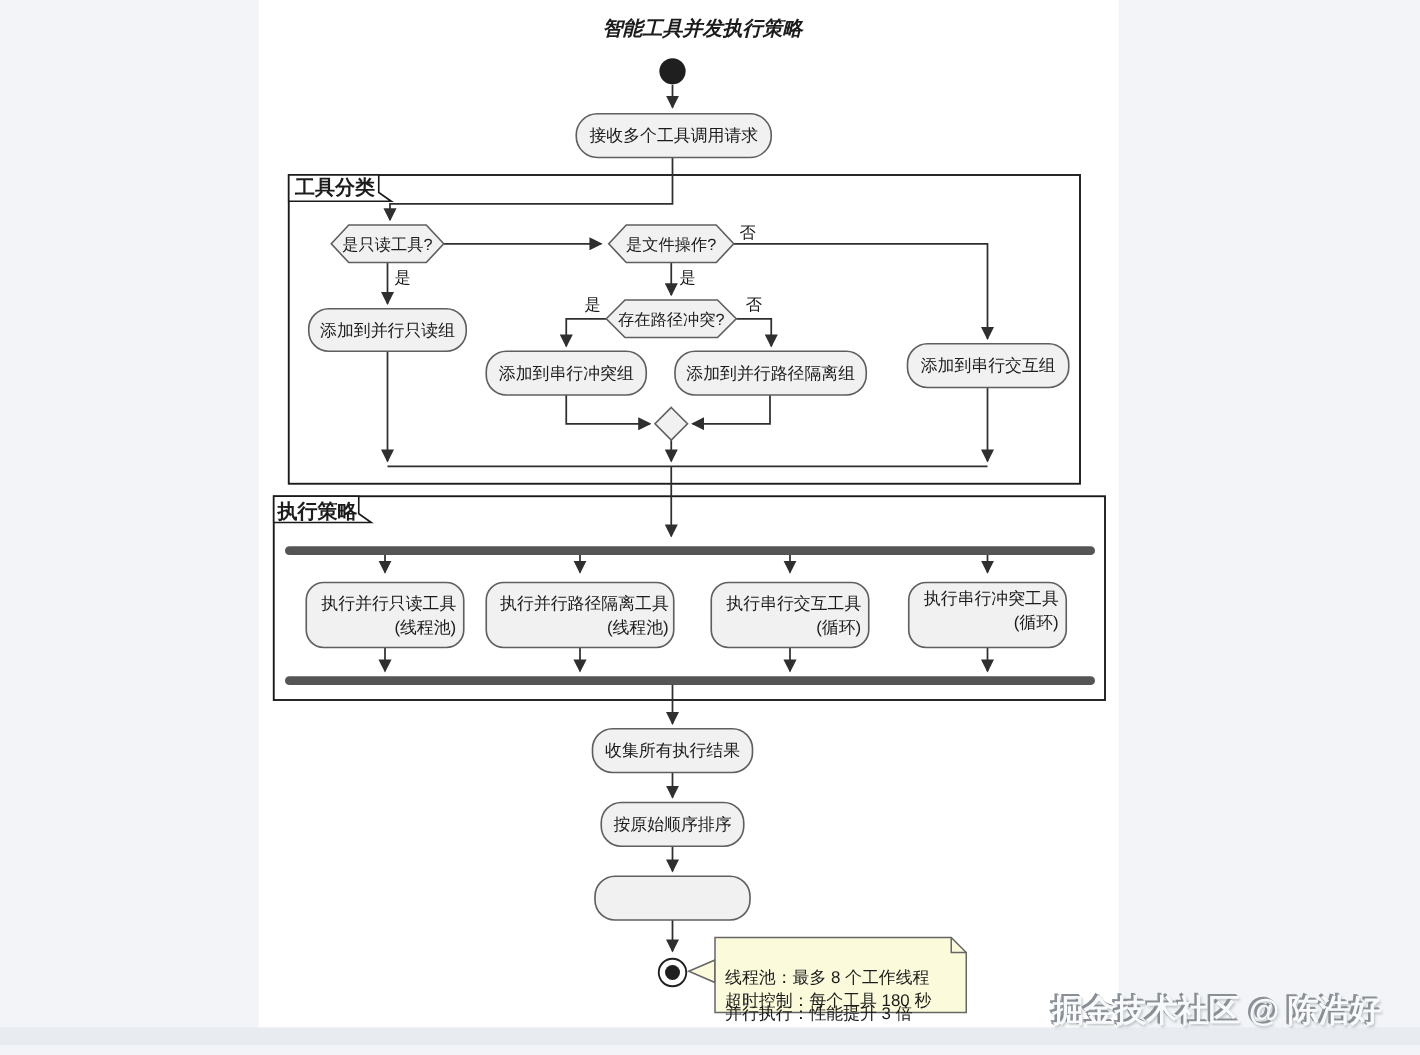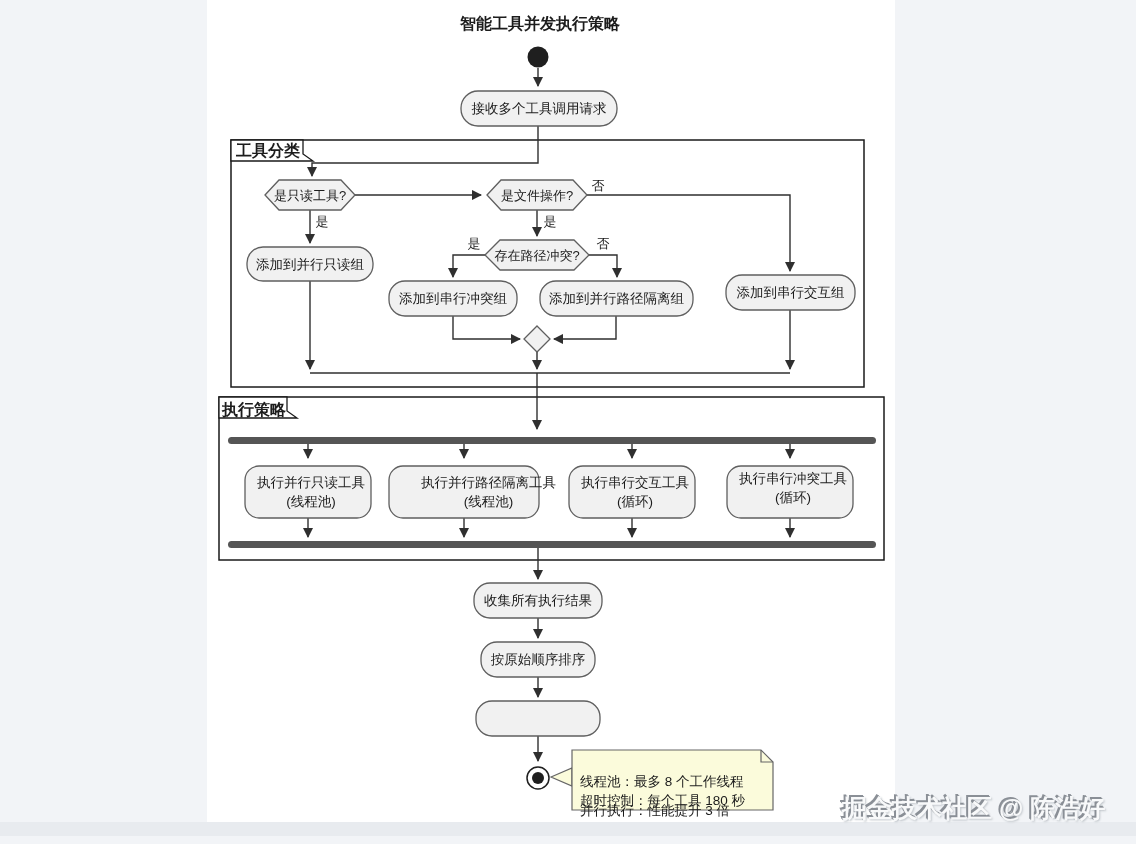--- a/index.html
+++ b/index.html
@@ -8,21 +8,21 @@
     background:#f2f4f7;
     font-family:"Liberation Sans","DejaVu Sans",sans-serif;
     color:#1c1c1c;
   }
   #stage{position:absolute;left:0;top:0;width:1136px;height:844px;}
   #canvas{position:absolute;left:207px;top:0;width:688px;height:822px;background:#ffffff;}
   #bottom-band{position:absolute;left:0;top:822px;width:1136px;height:14px;background:#e8ebef;}
   svg.diagram{position:absolute;left:0;top:0;width:1136px;height:844px;}
   .txt{position:absolute;display:flex;align-items:center;justify-content:center;
        font-size:13.5px;line-height:17px;white-space:nowrap;color:#1c1c1c;}
-  .txt.left{justify-content:flex-start;text-align:center;}
+  .txt.left{justify-content:flex-start;text-align:right;}
   .title{font-size:16px;font-weight:bold;}
   .ptab{font-size:16px;font-weight:bold;}
   .small{font-size:13px;}
   .note-line{position:absolute;font-size:13.5px;white-space:nowrap;color:#1c1c1c;}
   .exec-lines{display:block;}
   .exec-lines div{line-height:19px;}
   #watermark{
     position:absolute;left:842px;top:792px;width:290px;
     font-size:25px;font-weight:bold;white-space:nowrap;
     color:#f8f9fa;
@@ -105,21 +105,21 @@
     </g>
 
     <rect x="228" y="437" width="648" height="7" rx="3.5" fill="#555555"></rect>
     <rect x="228" y="541" width="648" height="7" rx="3.5" fill="#555555"></rect>
 
     <polygon points="551,777 572,768 572,786" fill="#fbfbdb" stroke="#666666" stroke-width="1.2"></polygon>
     <path d="M572,750 L761,750 L773,762 L773,810 L572,810 Z" fill="#fbfbdb" stroke="#666666" stroke-width="1.2"></path>
     <path d="M761,750 L761,762 L773,762" fill="none" stroke="#666666" stroke-width="1.2"></path>
   </svg>
 
-  <div class="txt title" style="left:409px;top:13px;width:262px;height:20px;">智能工具并发执行策略</div>
+  <div class="txt title" style="left:431px;top:13px;width:262px;height:20px;font-style:italic;">智能工具并发执行策略</div>
 
   <div class="txt ptab" style="left:237px;top:141px;width:62px;height:19px;">工具分类</div>
   <div class="txt ptab" style="left:225px;top:398px;width:58px;height:22px;">执行策略</div>
 
   <div class="txt" style="left:461px;top:91px;width:156px;height:35px;">接收多个工具调用请求</div>
 
   <div class="txt small" style="left:263px;top:181px;width:94px;height:28px;">是只读工具?</div>
   <div class="txt small" style="left:487px;top:181px;width:100px;height:28px;">是文件操作?</div>
   <div class="txt small" style="left:484px;top:241px;width:106px;height:28px;">存在路径冲突?</div>
 
@@ -133,21 +133,21 @@
   <div class="txt" style="left:389px;top:281px;width:128px;height:35px;font-family:Liberation Serif, serif;">添加到串行冲突组</div>
   <div class="txt" style="left:540px;top:281px;width:153px;height:35px;">添加到并行路径隔离组</div>
   <div class="txt" style="left:726px;top:275px;width:129px;height:35px;">添加到串行交互组</div>
 
   <div class="txt left" style="left:257px;top:466px;width:114px;height:52px;">
     <div class="exec-lines">
       <div>执行并行只读工具</div>
       <div>(线程池)</div>
     </div>
   </div>
-  <div class="txt left" style="left:400px;top:466px;width:139px;height:52px;margin-left:21px;">
+  <div class="txt left" style="left:400px;top:466px;width:139px;height:52px;">
     <div class="exec-lines">
       <div>执行并行路径隔离工具</div>
       <div>(线程池)</div>
     </div>
   </div>
   <div class="txt left" style="left:581px;top:466px;width:114px;height:52px;">
     <div class="exec-lines">
       <div>执行串行交互工具</div>
       <div>(循环)</div>
     </div>

